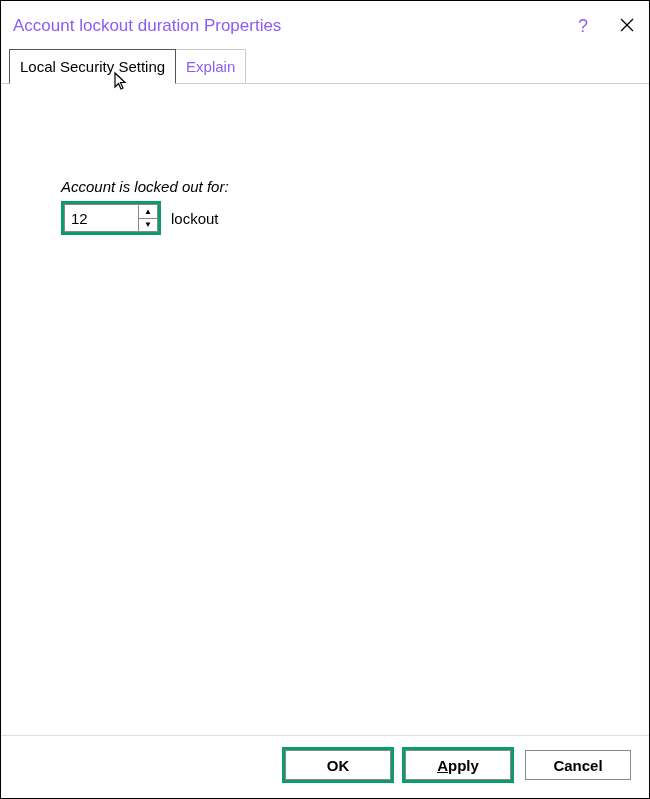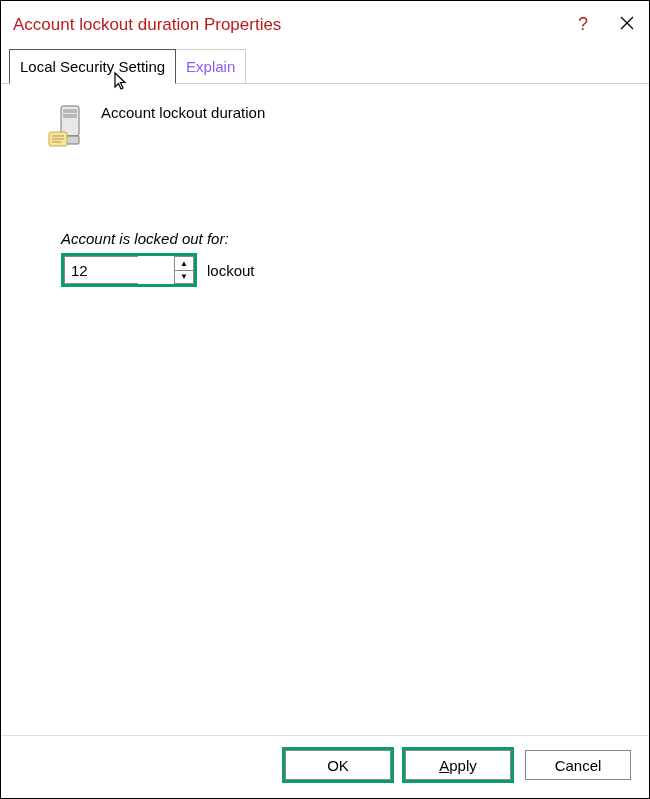--- a/index.html
+++ b/index.html
@@ -18,24 +18,24 @@
       height: 799px;
       border: 1px solid #000;
       background: #fff;
       display: flex;
       flex-direction: column;
       position: relative;
     }
     .titlebar {
       height: 40px;
       display: flex;
-      align-items: flex-end;
-      padding: 6px 12px;
+      align-items: flex-start;
+      padding: 15px 12px;
       font-size: 17px;
-      color: #b91c1c;
+      color: #8b5cf6;
     }
     .titlebar-text {
       flex: 1;
     }
     .titlebar-controls {
       display: flex;
       gap: 24px;
       align-items: center;
     }
     .help-icon, .close-icon {
@@ -103,21 +103,20 @@
     }
     .spinner-row {
       display: flex;
       align-items: center;
       gap: 10px;
     }
     .spinner-wrap {
       display: flex;
       border: 3px solid #0d9b6b;
       background: #fff;
-      gap: 36px;
     }
     .spinner-input {
       width: 74px;
       height: 28px;
       border: 1px solid #888;
       border-right: none;
       font-size: 15px;
       padding: 2px 6px;
       outline: none;
       font-family: inherit;
@@ -153,20 +152,21 @@
       border-top: 1px solid #ddd;
     }
     .btn {
       width: 106px;
       height: 30px;
       font-size: 15px;
       font-family: inherit;
       background: #fff;
       border: 1px solid #888;
       cursor: pointer;
+      font-weight: bold;
     }
     .btn.highlighted {
       outline: 3px solid #0d9b6b;
     }
     .btn .mnemonic {
       text-decoration: underline;
     }
     .cursor {
       position: absolute;
       left: 111px;
@@ -193,36 +193,20 @@
       </div>
     </div>
   </div>
 
   <div class="tabs">
     <div class="tab active">Local Security Setting</div>
     <div class="tab inactive">Explain</div>
   </div>
 
   <div class="tab-content">
-    <div class="header-row">
-      <div class="policy-icon">
-        <svg width="42" height="48" viewBox="0 0 42 48">
-          <rect x="14" y="2" width="18" height="30" rx="2" fill="#e8e8e8" stroke="#777" stroke-width="1"></rect>
-          <rect x="16" y="5" width="14" height="4" fill="#b8b8b8"></rect>
-          <rect x="16" y="10" width="14" height="4" fill="#b8b8b8"></rect>
-          <rect x="14" y="32" width="18" height="8" rx="1" fill="#d4d4d4" stroke="#777" stroke-width="1"></rect>
-          <circle cx="17" cy="36" r="1.2" fill="#6fa84f"></circle>
-          <rect x="2" y="28" width="18" height="14" rx="2" fill="#f4e6a8" stroke="#c9a93f" stroke-width="1"></rect>
-          <line x1="5" y1="32" x2="17" y2="32" stroke="#b89530" stroke-width="1"></line>
-          <line x1="5" y1="35" x2="17" y2="35" stroke="#b89530" stroke-width="1"></line>
-          <line x1="5" y1="38" x2="14" y2="38" stroke="#b89530" stroke-width="1"></line>
-        </svg>
-      </div>
-      <div class="header-label">Account lockout duration</div>
-    </div>
 
     <div class="field-section">
       <div class="field-label">Account is locked out for:</div>
       <div class="spinner-row">
         <div class="spinner-wrap">
           <input class="spinner-input" type="text" value="12" style="">
           <div class="spinner-buttons">
             <button class="spinner-btn">▲</button>
             <button class="spinner-btn">▼</button>
           </div>

